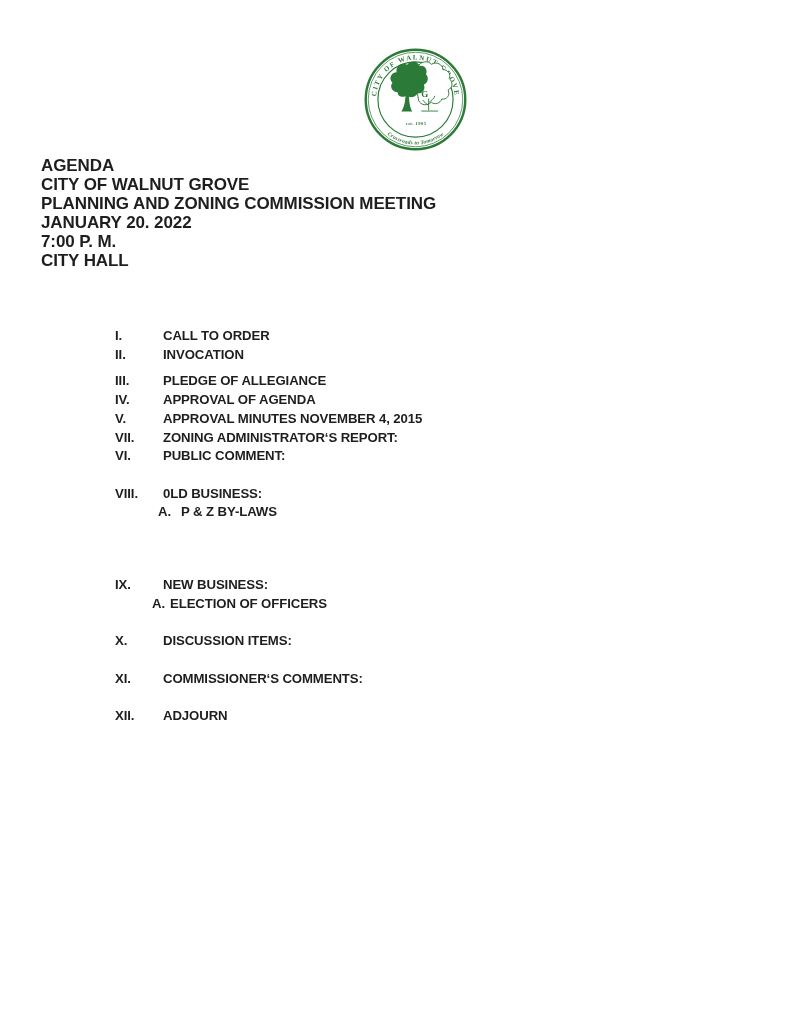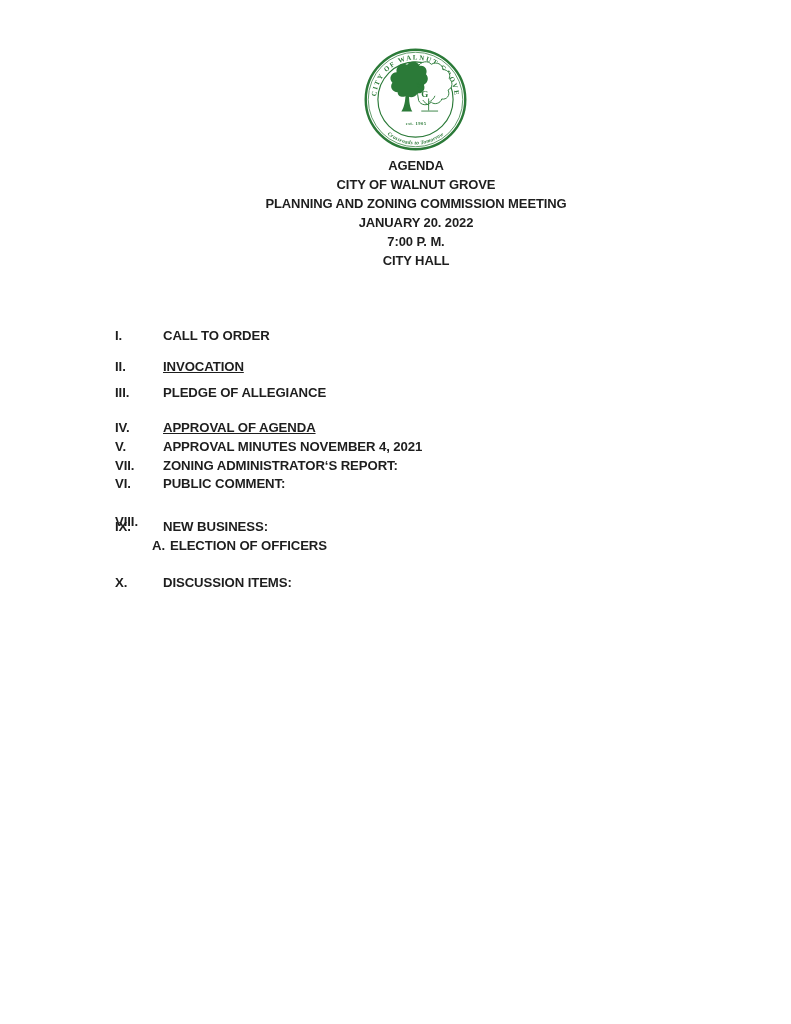--- a/index.html
+++ b/index.html
@@ -30,22 +30,22 @@
     font-family:"Liberation Serif",serif;
     font-size:8.6px;font-weight:bold;
   }
   .seal .est{
     font-family:"Liberation Serif",serif;
     font-size:4.4px;letter-spacing:0.4px;
   }
   
   .header{
     position:absolute;left:41px;top:156px;width:750px;
-    text-align:center;
-    font-size:13px;line-height:19.1px;letter-spacing:-0.1px;
+    text-align:left;
+    font-size:17px;line-height:19.1px;letter-spacing:-0.1px;
   }
   
   .agenda{
     position:absolute;left:115px;top:327px;right:30px;
     font-size:13.2px;line-height:18.7px;letter-spacing:-0.1px;
   }
   .agenda-row{position:relative;padding-left:48px;}
   .numeral{position:absolute;left:0;top:0;}
   .sub-row{margin-left:-5px;}
   .sub-row .sub-label{display:inline-block;width:23px;}
@@ -103,51 +103,61 @@
       <div class="header-line">JANUARY 20. 2022</div>
       <div class="header-line">7:00 P. M.</div>
       <div class="header-line">CITY HALL</div>
     </div>
 
   <div class="agenda">
       <div class="agenda-row" style="margin-top: 0px;">
         <span class="numeral">I.</span>
         <div class="item-text">CALL TO ORDER</div>
       </div>
-      <div class="agenda-row" style="margin-top: 12px; text-decoration: underline;">
+      <div class="agenda-row" style="margin-top: 0px;">
         <span class="numeral">II.</span>
         <div class="item-text">INVOCATION</div>
       </div>
       <div class="agenda-row" style="margin-top: 8px;">
         <span class="numeral">III.</span>
         <div class="item-text">PLEDGE OF ALLEGIANCE</div>
       </div>
-      <div class="agenda-row" style="margin-top: 16px; text-decoration: underline;">
+      <div class="agenda-row" style="margin-top: 0px;">
         <span class="numeral">IV.</span>
         <div class="item-text">APPROVAL OF AGENDA</div>
       </div>
       <div class="agenda-row" style="margin-top: 0px;">
         <span class="numeral">V.</span>
-        <div class="item-text">APPROVAL MINUTES NOVEMBER 4, 2021</div>
+        <div class="item-text">APPROVAL MINUTES NOVEMBER 4, 2015</div>
       </div>
       <div class="agenda-row" style="margin-top: 0px;">
         <span class="numeral">VII.</span>
         <div class="item-text">ZONING ADMINISTRATOR‘S REPORT:</div>
       </div>
       <div class="agenda-row" style="margin-top: 0px;">
         <span class="numeral">VI.</span>
         <div class="item-text">PUBLIC COMMENT:</div>
       </div>
       <div class="agenda-row" style="margin-top: 18.7px;">
         <span class="numeral">VIII.</span>
+        <div class="item-text">0LD BUSINESS:</div>
+        <div class="sub-row"><span class="sub-label">A.</span><span class="sub-text">P &amp; Z BY-LAWS</span></div>
       </div>
-      <div class="agenda-row" style="margin-top: 24px;">
+      <div class="agenda-row" style="margin-top: 54px;">
         <span class="numeral">IX.</span>
         <div class="item-text">NEW BUSINESS:</div>
         <div class="sub-row inline"><span class="sub-label">A.</span><span class="sub-text">ELECTION OF OFFICERS</span></div>
       </div>
       <div class="agenda-row" style="margin-top: 18.7px;">
         <span class="numeral">X.</span>
         <div class="item-text">DISCUSSION ITEMS:</div>
       </div>
+      <div class="agenda-row" style="margin-top: 18.7px;">
+        <span class="numeral">XI.</span>
+        <div class="item-text">COMMISSIONER‘S COMMENTS:</div>
+      </div>
+      <div class="agenda-row" style="margin-top: 18.7px;">
+        <span class="numeral">XII.</span>
+        <div class="item-text">ADJOURN</div>
+      </div>
     </div>
 
 </div>
 
 </body></html>

